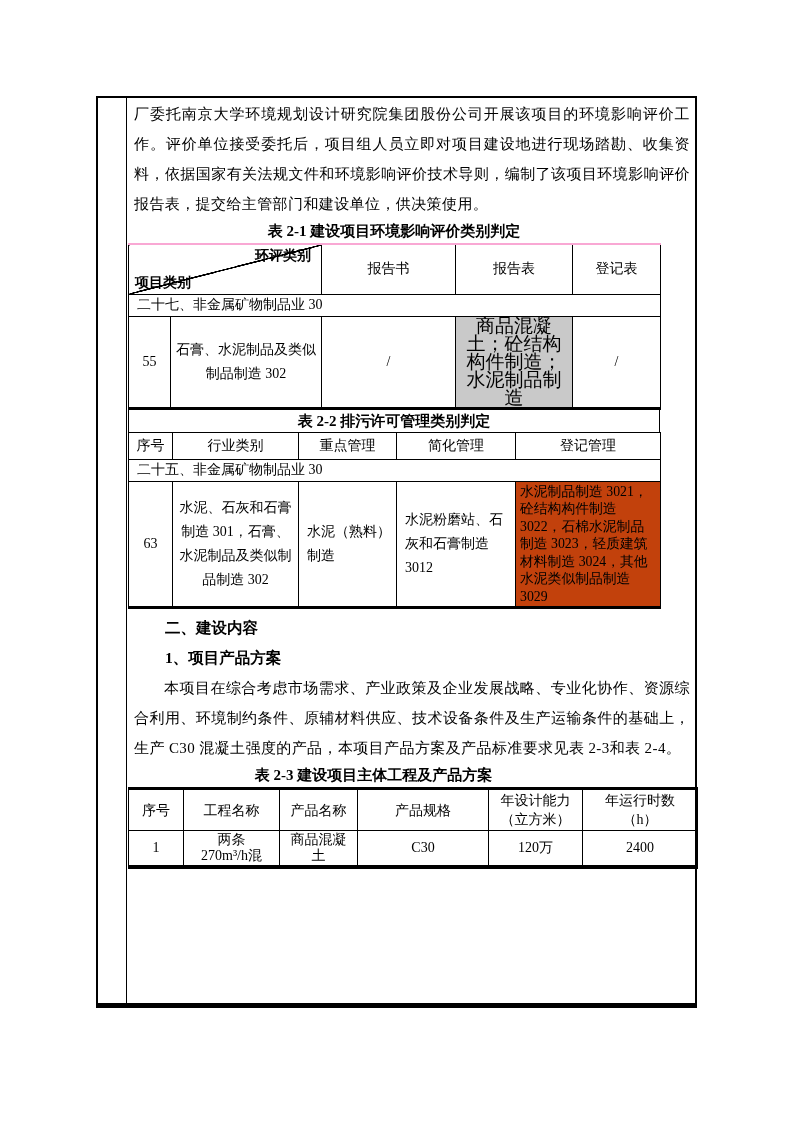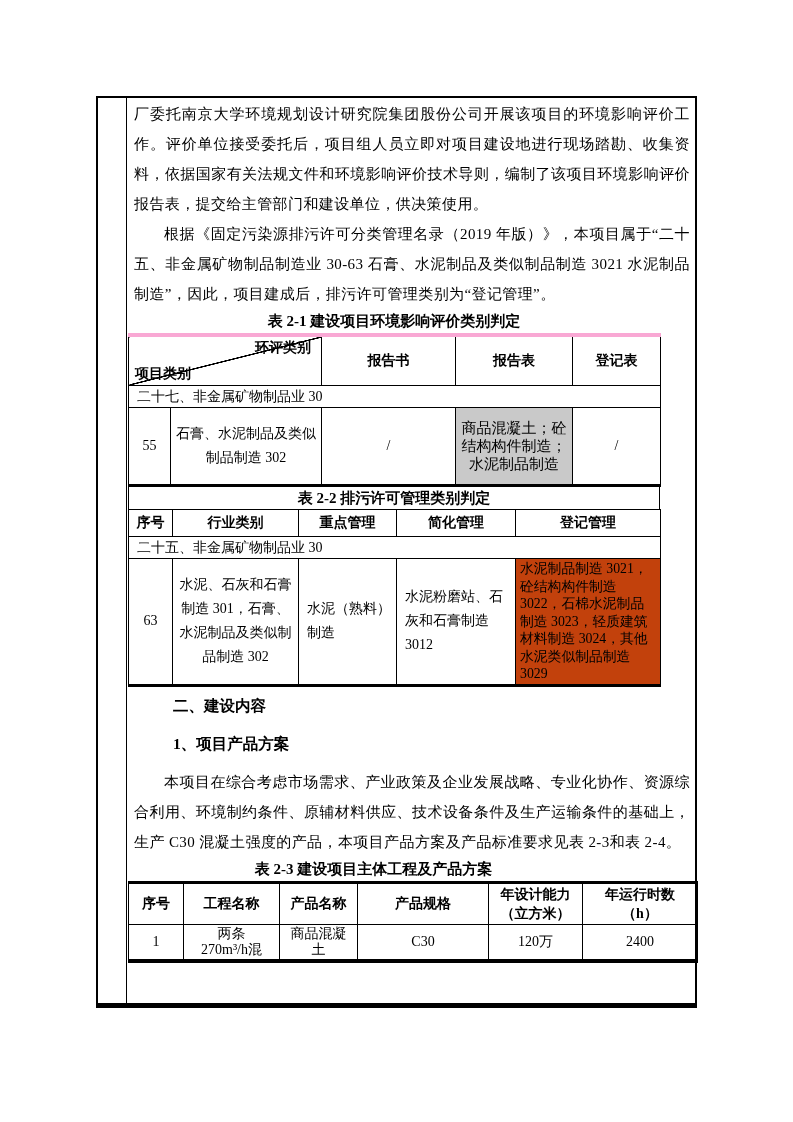--- a/index.html
+++ b/index.html
@@ -17,53 +17,53 @@
   }
   .content {
     position:absolute; left:134px; top:99px; width:556px;
   }
   p.body {
     margin:0; font-size:15px; line-height:30px; text-align:justify;
     letter-spacing:0.4px;
   }
   p.indent { text-indent:2em; }
   p.heading {
-    margin:8px; font-weight:bold; font-size:15.5px; line-height:30px; text-indent:2em;
+    margin:0; font-weight:bold; font-size:15.5px; line-height:30px; text-indent:2em;
   }
   .tbl-title {
     margin:0; text-align:center; font-weight:bold; font-size:15px;
     line-height:24px; height:24px; width:532px; margin-left:-6px;
   }
   .tbl-title.strip {
     border-left:1px solid #000; border-right:1px solid #000;
     line-height:22px; height:22px; box-sizing:border-box;
   }
   table {
     border-collapse:collapse; table-layout:fixed; margin-left:-6px;
     font-size:14px;
   }
-  table.t21, table.t22 { width:532px; border-top:4px solid #f9a8d4; border-bottom:3px solid #000; }
+  table.t21, table.t22 { width:532px; border-top:2px solid #f9a8d4; border-bottom:3px solid #000; }
   table.t22 { border-top:1px solid #000; }
   table.t23 { width:569px; border-top:3px solid #000; border-bottom:4px solid #000; }
   td, th {
     border:1px solid #000; padding:1px 5px; text-align:center; vertical-align:middle;
     font-weight:normal; white-space:pre-line; overflow:hidden; box-sizing:border-box;
   }
-  th { font-weight:bold; }
+  th { font-weight:normal; }
   .section-cell { text-align:left; padding-left:8px; height:22px; }
   .diag {
     position:relative; height:50px; padding:0;
     background:linear-gradient(to bottom right,
       rgba(0,0,0,0) calc(50% - 0.8px), #000 calc(50% - 0.8px),
       #000 calc(50% + 0.8px), rgba(0,0,0,0) calc(50% + 0.8px));
   }
   .diag-top { position:absolute; top:2px; right:10px; font-weight:bold; }
   .diag-bottom { position:absolute; bottom:2px; left:6px; font-weight:bold; }
   .t21 .data-row td { height:54px; line-height:24px; }
-  .t21 td.shaded-cell { line-height:18px; font-size:15px; padding:11px 3px; }
+  .t21 td.shaded-cell { line-height:18px; font-size:19px; padding:0 3px; }
   .t22 .hdr-row th { height:27px; }
   .t22 .data-row td { height:123px; line-height:24px; }
   .t22 td.cell-key, .t22 td.cell-simplified { text-align:left; padding-left:8px; }
   .t22 td.shaded-cell {
     text-align:left; line-height:17.5px; font-size:13.8px; padding:1px 3px 1px 4px;
     vertical-align:top;
   }
   .t23 .hdr-row th { height:40px; line-height:19px; }
   .t23 .data-row td { height:33px; line-height:16px; }
   .footer {
@@ -76,21 +76,20 @@
 
 <div class="page">
 
   <div class="outer-frame"></div>
   <div class="gutter-line"></div>
 
   <div class="content">
 
     <p class="body">厂委托南京大学环境规划设计研究院集团股份公司开展该项目的环境影响评价工作。评价单位接受委托后，项目组人员立即对项目建设地进行现场踏勘、收集资料，依据国家有关法规文件和环境影响评价技术导则，编制了该项目环境影响评价报告表，提交给主管部门和建设单位，供决策使用。</p>
 
-    <p class="body indent">根据《固定污染源排污许可分类管理名录（2019 年版）》，本项目属于“二十五、非金属矿物制品制造业 30-63 石膏、水泥制品及类似制品制造 3021 水泥制品制造”，因此，项目建成后，排污许可管理类别为“登记管理”。</p>
 
 
     <p class="tbl-title">表 2-1 建设项目环境影响评价类别判定</p>
 
     <table class="t21">
       <colgroup>
         <col style="width:42px">
           <col style="width:151px">
           <col style="width:134px">
         <col style="width:117px">

